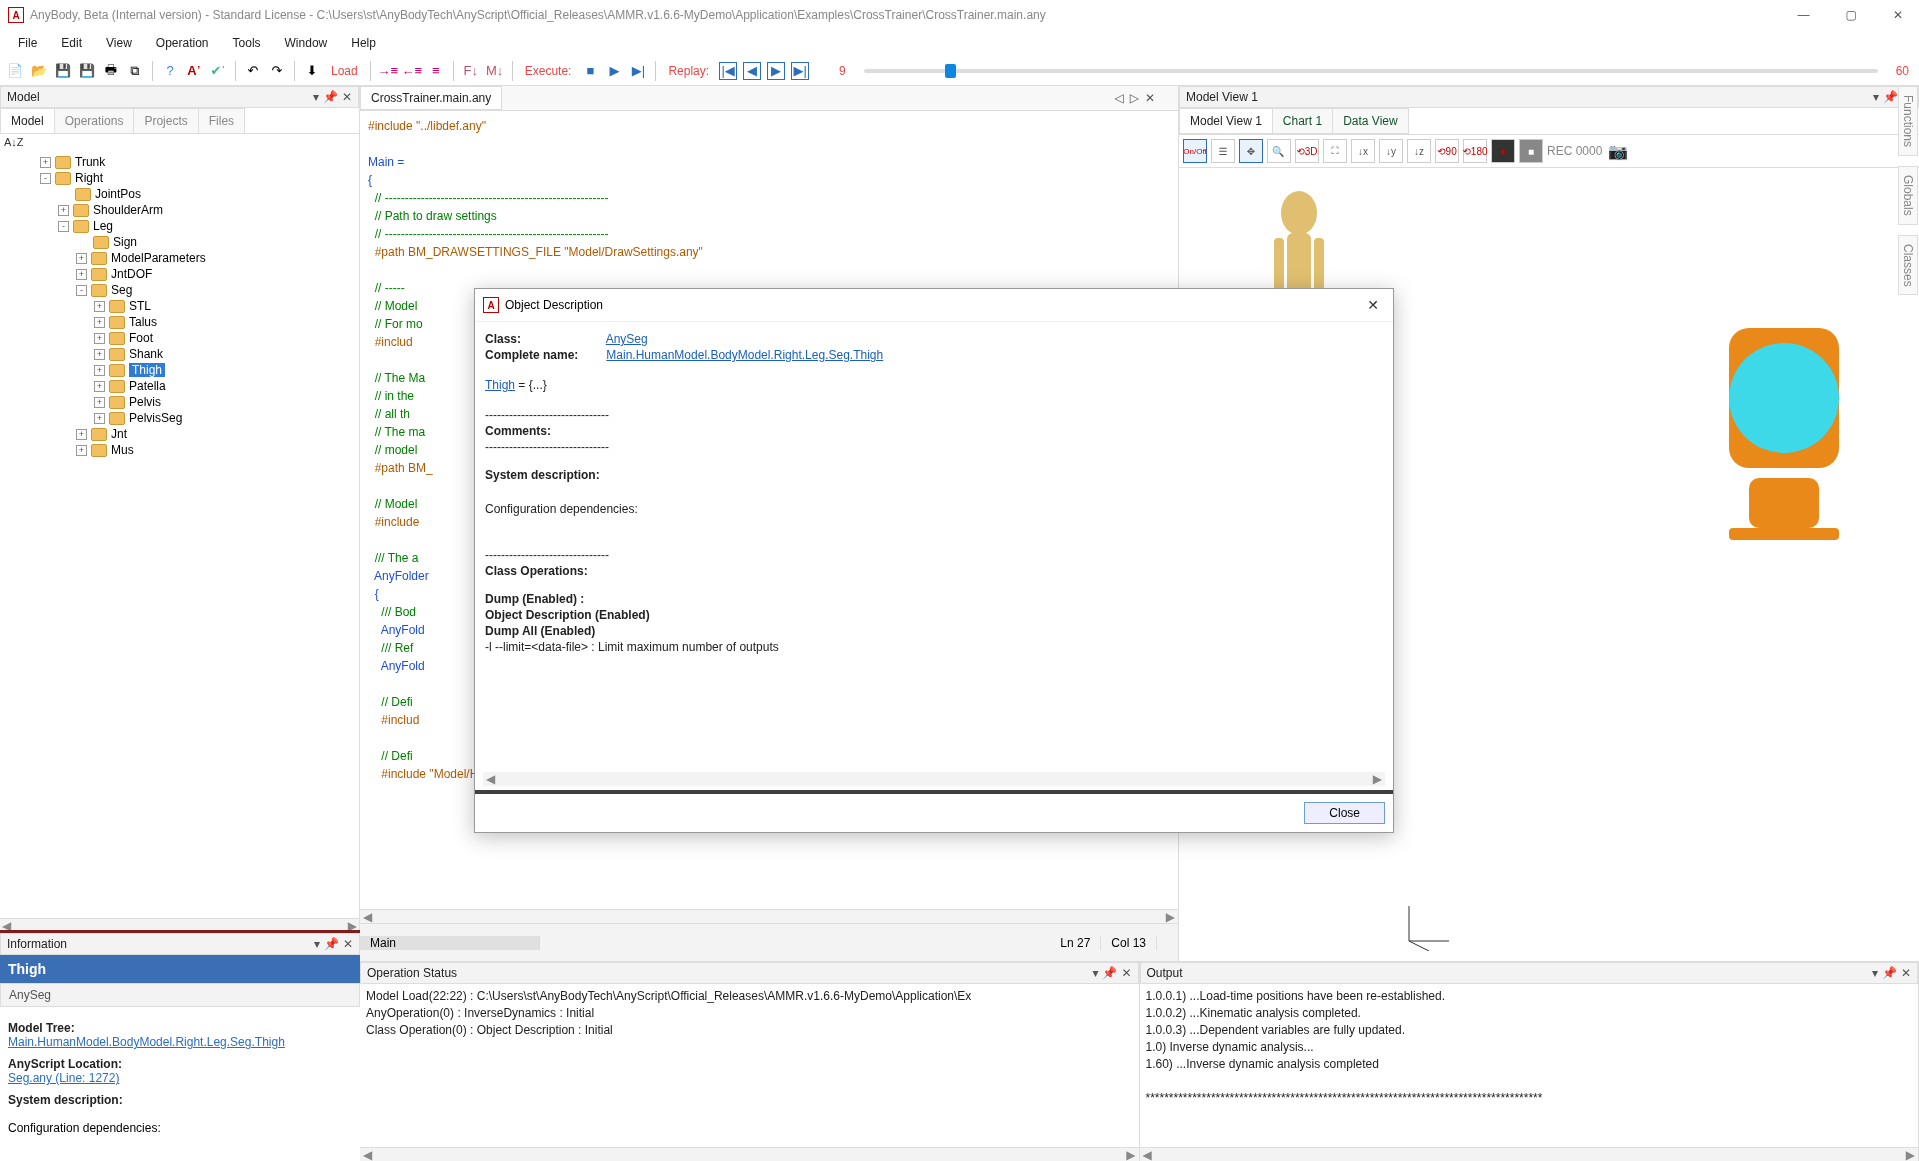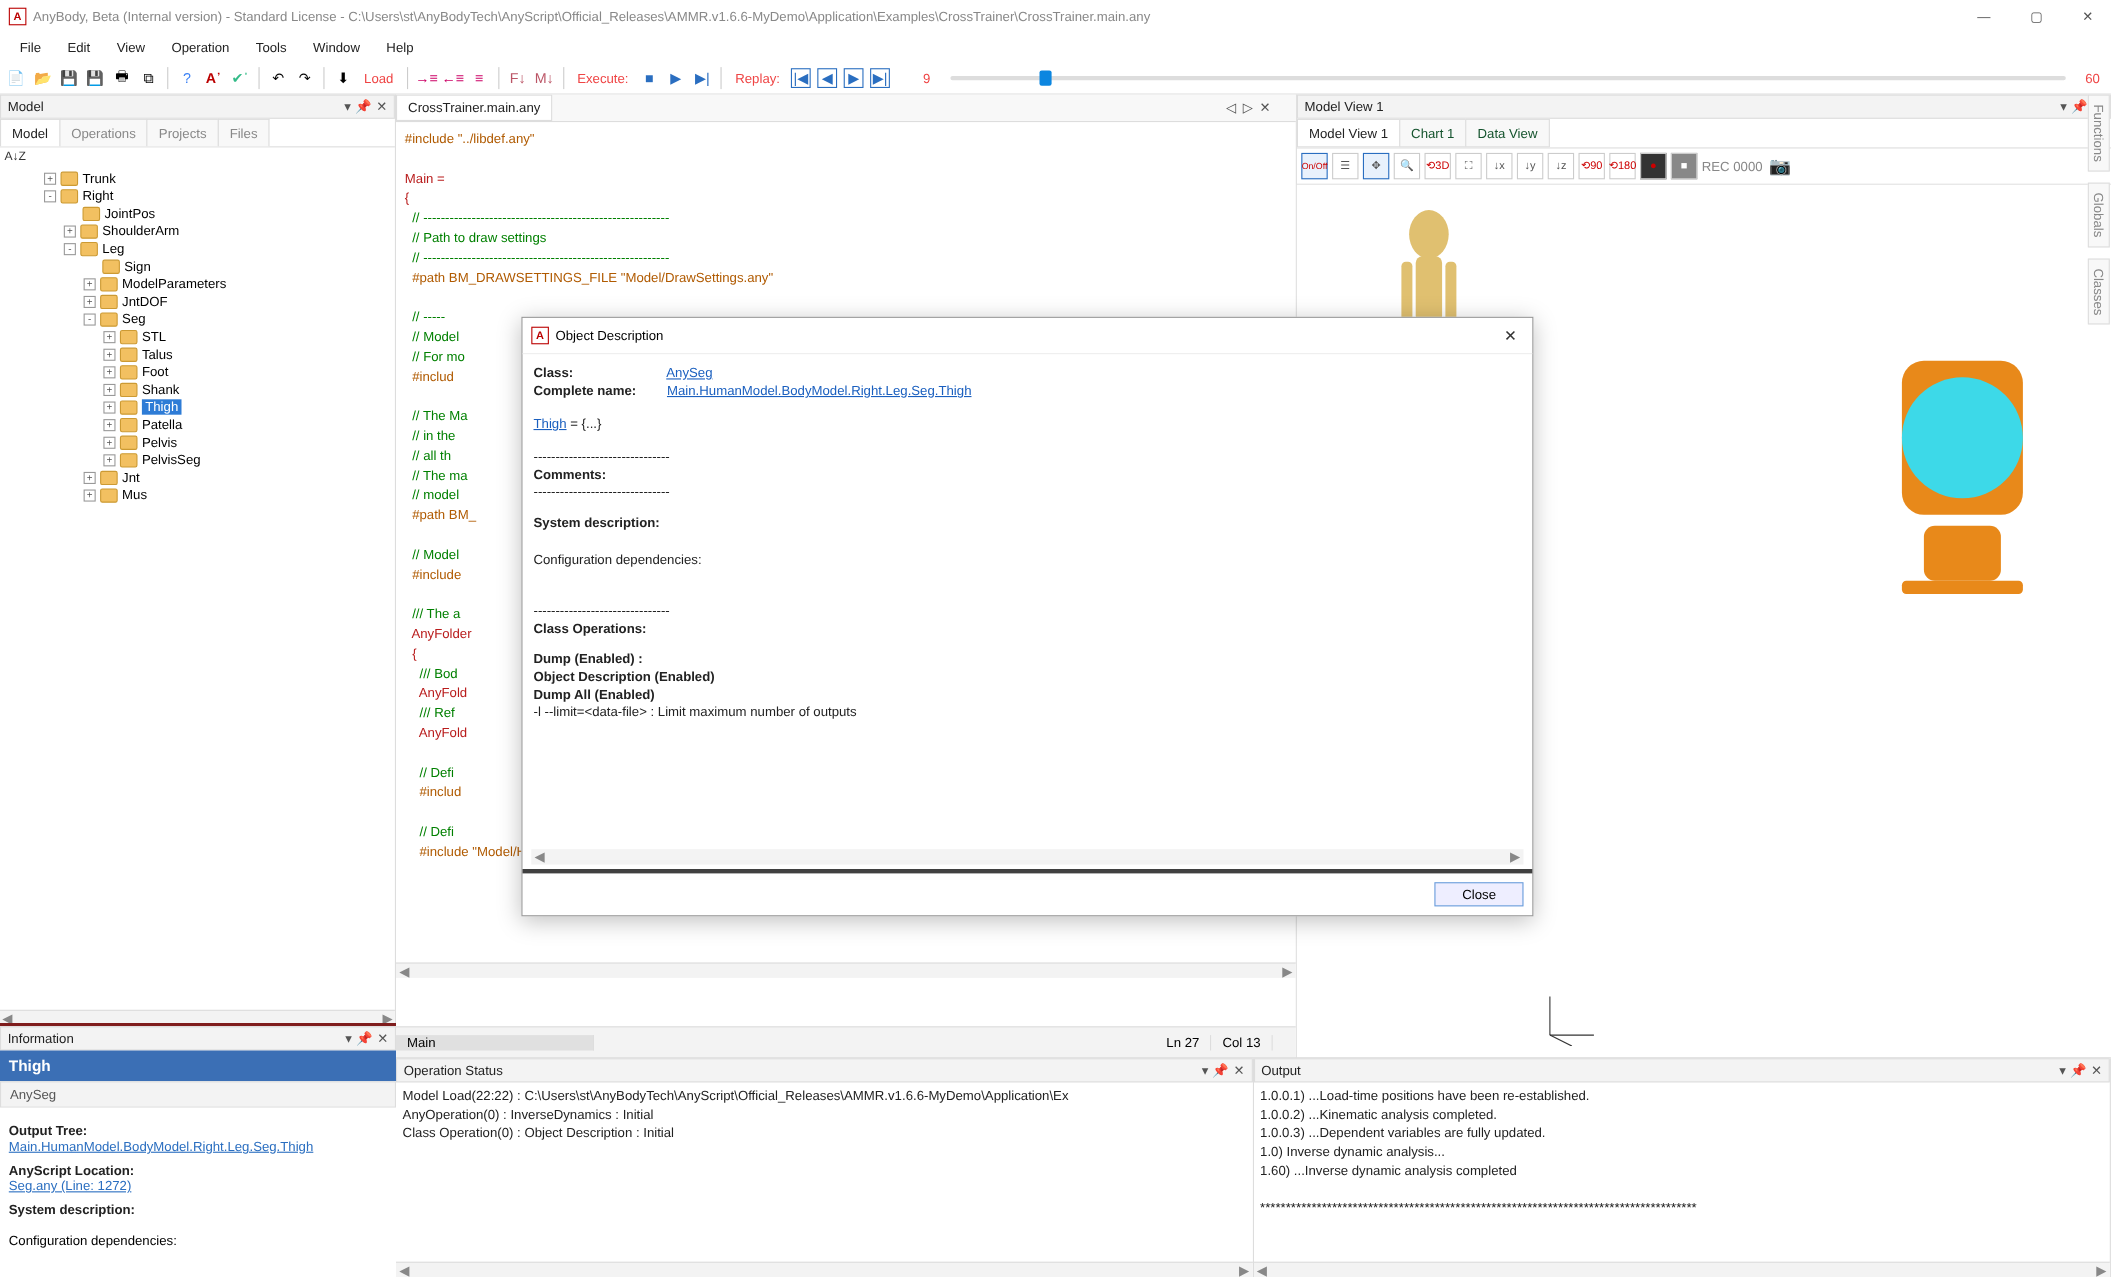--- a/index.html
+++ b/index.html
@@ -44,22 +44,22 @@
 .info-sub { background: #f3f3f3; padding: 4px 8px; color: #555; border: 1px solid #ddd; }
 
 
 .editor-panel { flex: 1; display: flex; flex-direction: column; border-right: 1px solid #ddd; position: relative; min-width: 0; }
 .editor-tabs { display: flex; align-items: center; border-bottom: 1px solid #ddd; background: #f8f8f8; padding-right: 23px; }
 .editor-tabs .tab { padding: 4px 10px; border: 1px solid #ddd; background: #fff; color: #222; }
 .editor-tabs .nav { margin-left: auto; display: flex; gap: 6px; color: #555; font-size: 11px; }
 .code { font-family: Consolas, monospace; font-size: 13px; padding: 6px 8px; line-height: 18px; white-space: pre; overflow: auto; flex: 1; color: #222; position: relative; }
 .code .dir { color: #b05a00; }
 .code .cmt { color: #008000; }
-.code .key { color: #b91c1c; }
-.statusbar { display: flex; align-items: center; background: #f3f3f3; border-top: 1px solid #ddd; height: 28px; font-size: 12px; margin-top: 44px; }
+.code .key { color: #1d4ed8; }
+.statusbar { display: flex; align-items: center; background: #f3f3f3; border-top: 1px solid #ddd; height: 38px; font-size: 12px; }
 .statusbar .cell { padding: 0 10px; border-right: 1px solid #ddd; }
 .statusbar .cell.main { background: #e0e0e0; min-width: 180px; }
 .editor-hscroll { height: 14px; background: #f3f3f3; border-top: 1px solid #ddd; display: flex; justify-content: space-between; padding: 0 3px; color: #888; font-size: 10px; }
 
 
 .view-panel { width: 740px; display: flex; flex-direction: column; }
 .view-tabs { display: flex; border-bottom: 1px solid #ddd; }
 .view-tabs .tab { padding: 5px 10px; border: 1px solid #ddd; background: #f8f8f8; color: #14532d; margin-right: -1px; }
 .view-tabs .tab.active { background: #fff; color: #222; }
 .view-toolbar { display: flex; align-items: center; gap: 4px; padding: 4px; border-bottom:1px solid #ddd; }
@@ -293,21 +293,21 @@
       <span>Information</span>
       <span class="pin-controls">
         <span>▾</span>
         <span>📌</span>
         <span>✕</span>
       </span>
     </div>
     <div class="info-header">Thigh</div>
     <div class="info-sub"><span class="link">AnySeg</span></div>
     <div class="info-body">
-      <div class="field-lbl">Output Tree:</div>
+      <div class="field-lbl">Model Tree:</div>
       <div class="link">Main.HumanModel.BodyModel.Right.Leg.Seg.Thigh</div>
       <div class="field-lbl">AnyScript Location:</div>
       <div class="link">Seg.any (Line: 1272)</div>
       <div class="field-lbl">System description:</div>
       <div style="height:14px"></div>
       <div>Configuration dependencies:</div>
       <div style="height:20px"></div>
     </div>
   </div>
 </div>

